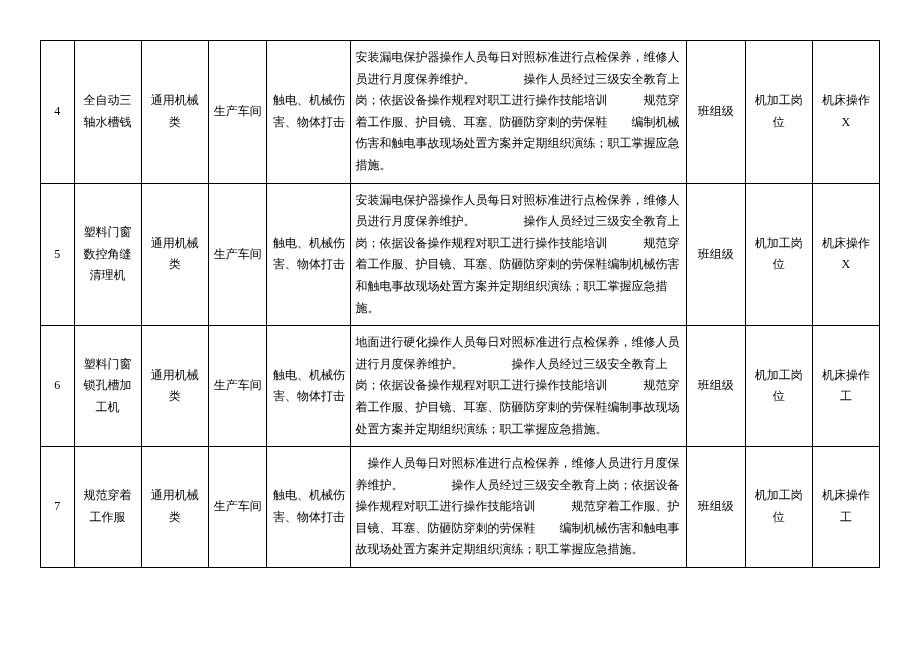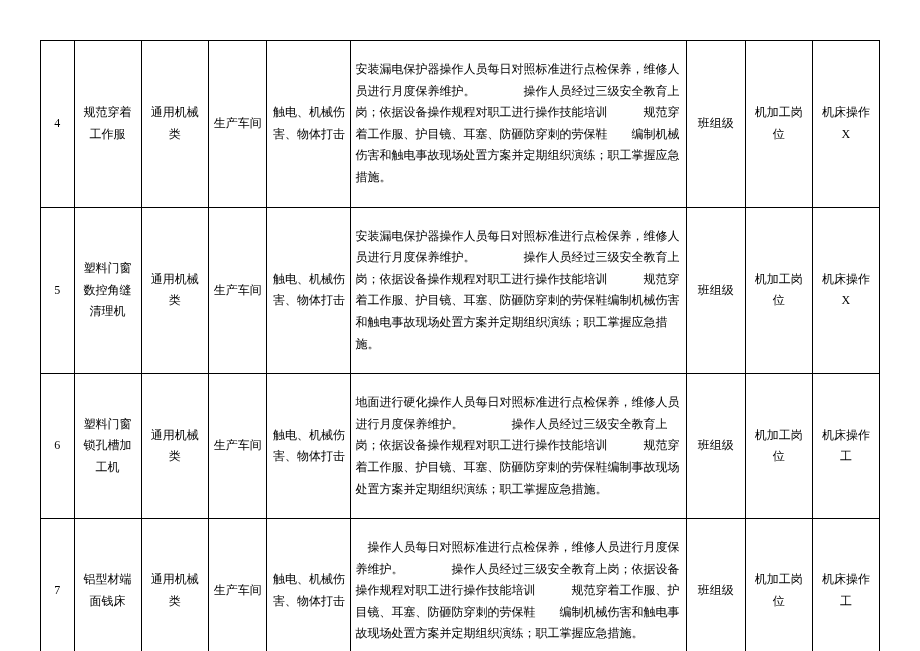--- a/index.html
+++ b/index.html
@@ -15,21 +15,21 @@
       padding: 40px;
       width: 920px;
     }
     table {
       border-collapse: collapse;
       width: 100%;
       table-layout: fixed;
     }
     td {
       border: 1px solid #000;
-      padding: 18px 4px;
+      padding: 6px 4px;
       vertical-align: middle;
       text-align: center;
       line-height: 1.8;
     }
     .col-num { width: 4%; }
     .col-name { width: 8%; }
     .col-cat { width: 8%; }
     .col-loc { width: 7%; }
     .col-haz { width: 10%; }
     .col-desc { width: 40%; text-align: justify; }
@@ -49,21 +49,21 @@
     <col class="col-loc">
     <col class="col-haz">
     <col class="col-desc">
     <col class="col-lvl">
     <col class="col-post">
     <col class="col-op">
   </colgroup>
   <tbody>
     <tr>
       <td>4</td>
-      <td>规范穿着工作服</td>
+      <td>全自动三轴水槽钱</td>
       <td>通用机械类</td>
       <td>生产车间</td>
       <td>触电、机械伤害、物体打击</td>
       <td class="desc">安装漏电保护器操作人员每日对照标准进行点检保养，维修人员进行月度保养维护。　　　　操作人员经过三级安全教育上岗；依据设备操作规程对职工进行操作技能培训　　　规范穿着工作服、护目镜、耳塞、防砸防穿刺的劳保鞋　　编制机械伤害和触电事故现场处置方案并定期组织演练；职工掌握应急措施。</td>
       <td>班组级</td>
       <td>机加工岗位</td>
       <td>机床操作 X</td>
     </tr>
     <tr>
       <td>5</td>
@@ -82,21 +82,21 @@
       <td>通用机械类</td>
       <td>生产车间</td>
       <td>触电、机械伤害、物体打击</td>
       <td class="desc">地面进行硬化操作人员每日对照标准进行点检保养，维修人员进行月度保养维护。　　　　操作人员经过三级安全教育上岗；依据设备操作规程对职工进行操作技能培训　　　规范穿着工作服、护目镜、耳塞、防砸防穿刺的劳保鞋编制事故现场处置方案并定期组织演练；职工掌握应急措施。</td>
       <td>班组级</td>
       <td>机加工岗位</td>
       <td>机床操作工</td>
     </tr>
     <tr>
       <td>7</td>
-      <td>铝型材端面钱床</td>
+      <td>规范穿着工作服</td>
       <td>通用机械类</td>
       <td>生产车间</td>
       <td>触电、机械伤害、物体打击</td>
       <td class="desc">　操作人员每日对照标准进行点检保养，维修人员进行月度保养维护。　　　　操作人员经过三级安全教育上岗；依据设备操作规程对职工进行操作技能培训　　　规范穿着工作服、护目镜、耳塞、防砸防穿刺的劳保鞋　　编制机械伤害和触电事故现场处置方案并定期组织演练；职工掌握应急措施。</td>
       <td>班组级</td>
       <td>机加工岗位</td>
       <td>机床操作工</td>
     </tr>
   </tbody>
 </table>

